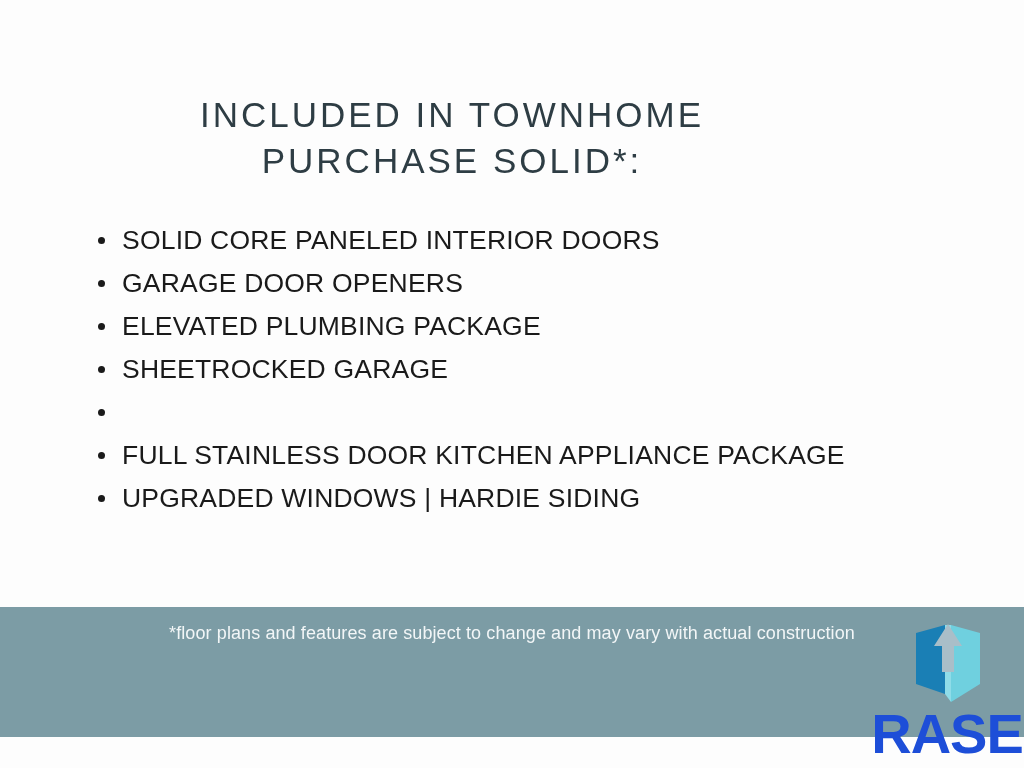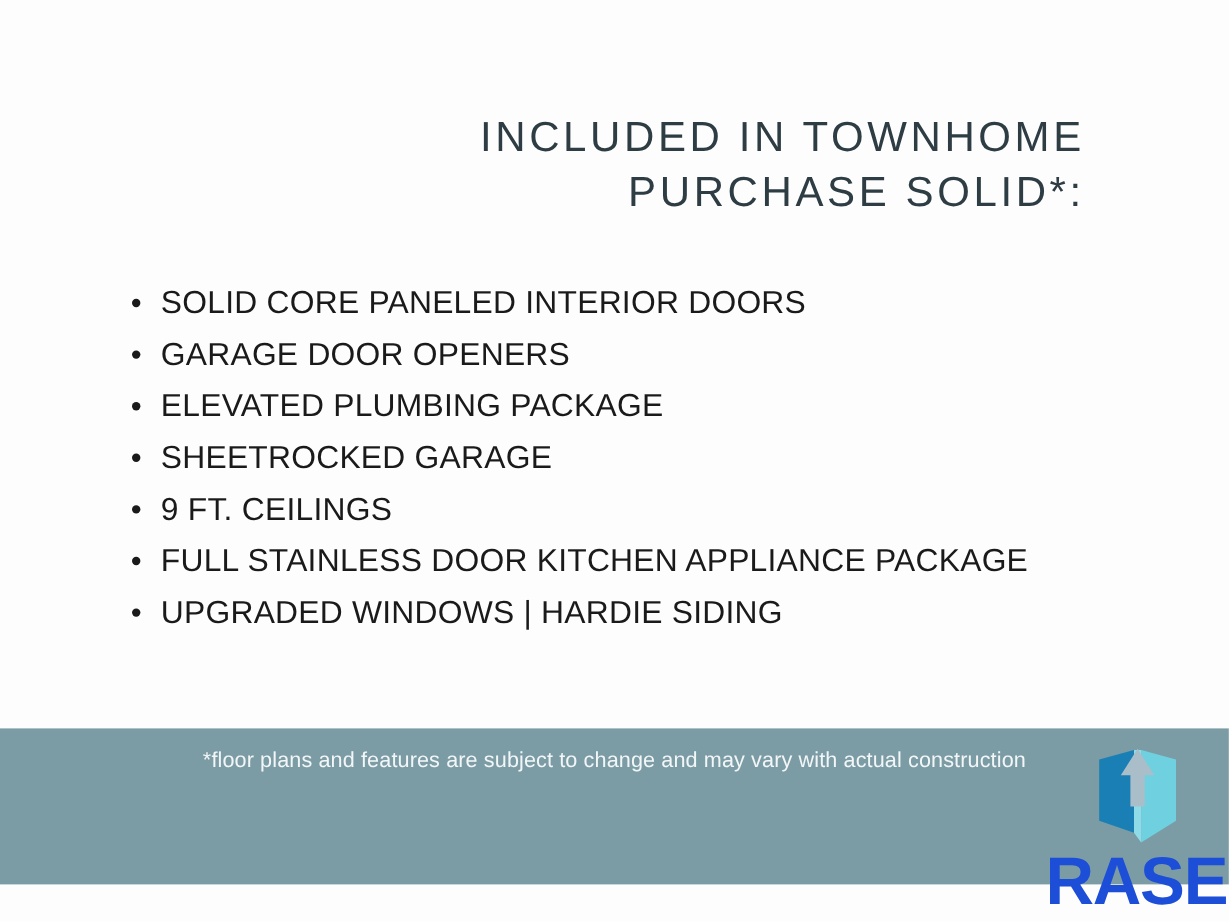--- a/index.html
+++ b/index.html
@@ -21,38 +21,38 @@
     inset: 0;
     background: #fdfdfd;
   }
 
   
   .title-block {
     position: absolute;
     top: 92px;
     left: 0;
     width: 904px;
-    text-align: right;
+    text-align: center;
   }
   .title-line {
     color: #2e3d44;
     font-size: 35px;
     line-height: 46px;
     letter-spacing: 3.0px;
     font-weight: 400;
     white-space: nowrap;
   }
 
   
   .bullet-list {
     position: absolute;
     top: 219px;
     left: 95px;
     width: 900px;
-    margin: 12px;
+    margin: 0;
     padding: 0;
     list-style: none;
   }
   .bullet-item {
     position: relative;
     padding-left: 27px;
     height: 43px;
     line-height: 43px;
     color: #1a1a1a;
     font-size: 26.5px;
@@ -142,21 +142,20 @@
     <li class="bullet-item">
       <span class="dot"></span>
       <span>ELEVATED PLUMBING PACKAGE</span>
     </li>
     <li class="bullet-item">
       <span class="dot"></span>
       <span>SHEETROCKED GARAGE</span>
     </li>
     <li class="bullet-item">
       <span class="dot"></span>
-      <span>9 FT. CEILINGS</span>
     </li>
     <li class="bullet-item">
       <span class="dot"></span>
       <span>FULL STAINLESS DOOR KITCHEN APPLIANCE PACKAGE</span>
     </li>
     <li class="bullet-item">
       <span class="dot"></span>
       <span>UPGRADED WINDOWS | HARDIE SIDING</span>
     </li>
   </ul>

